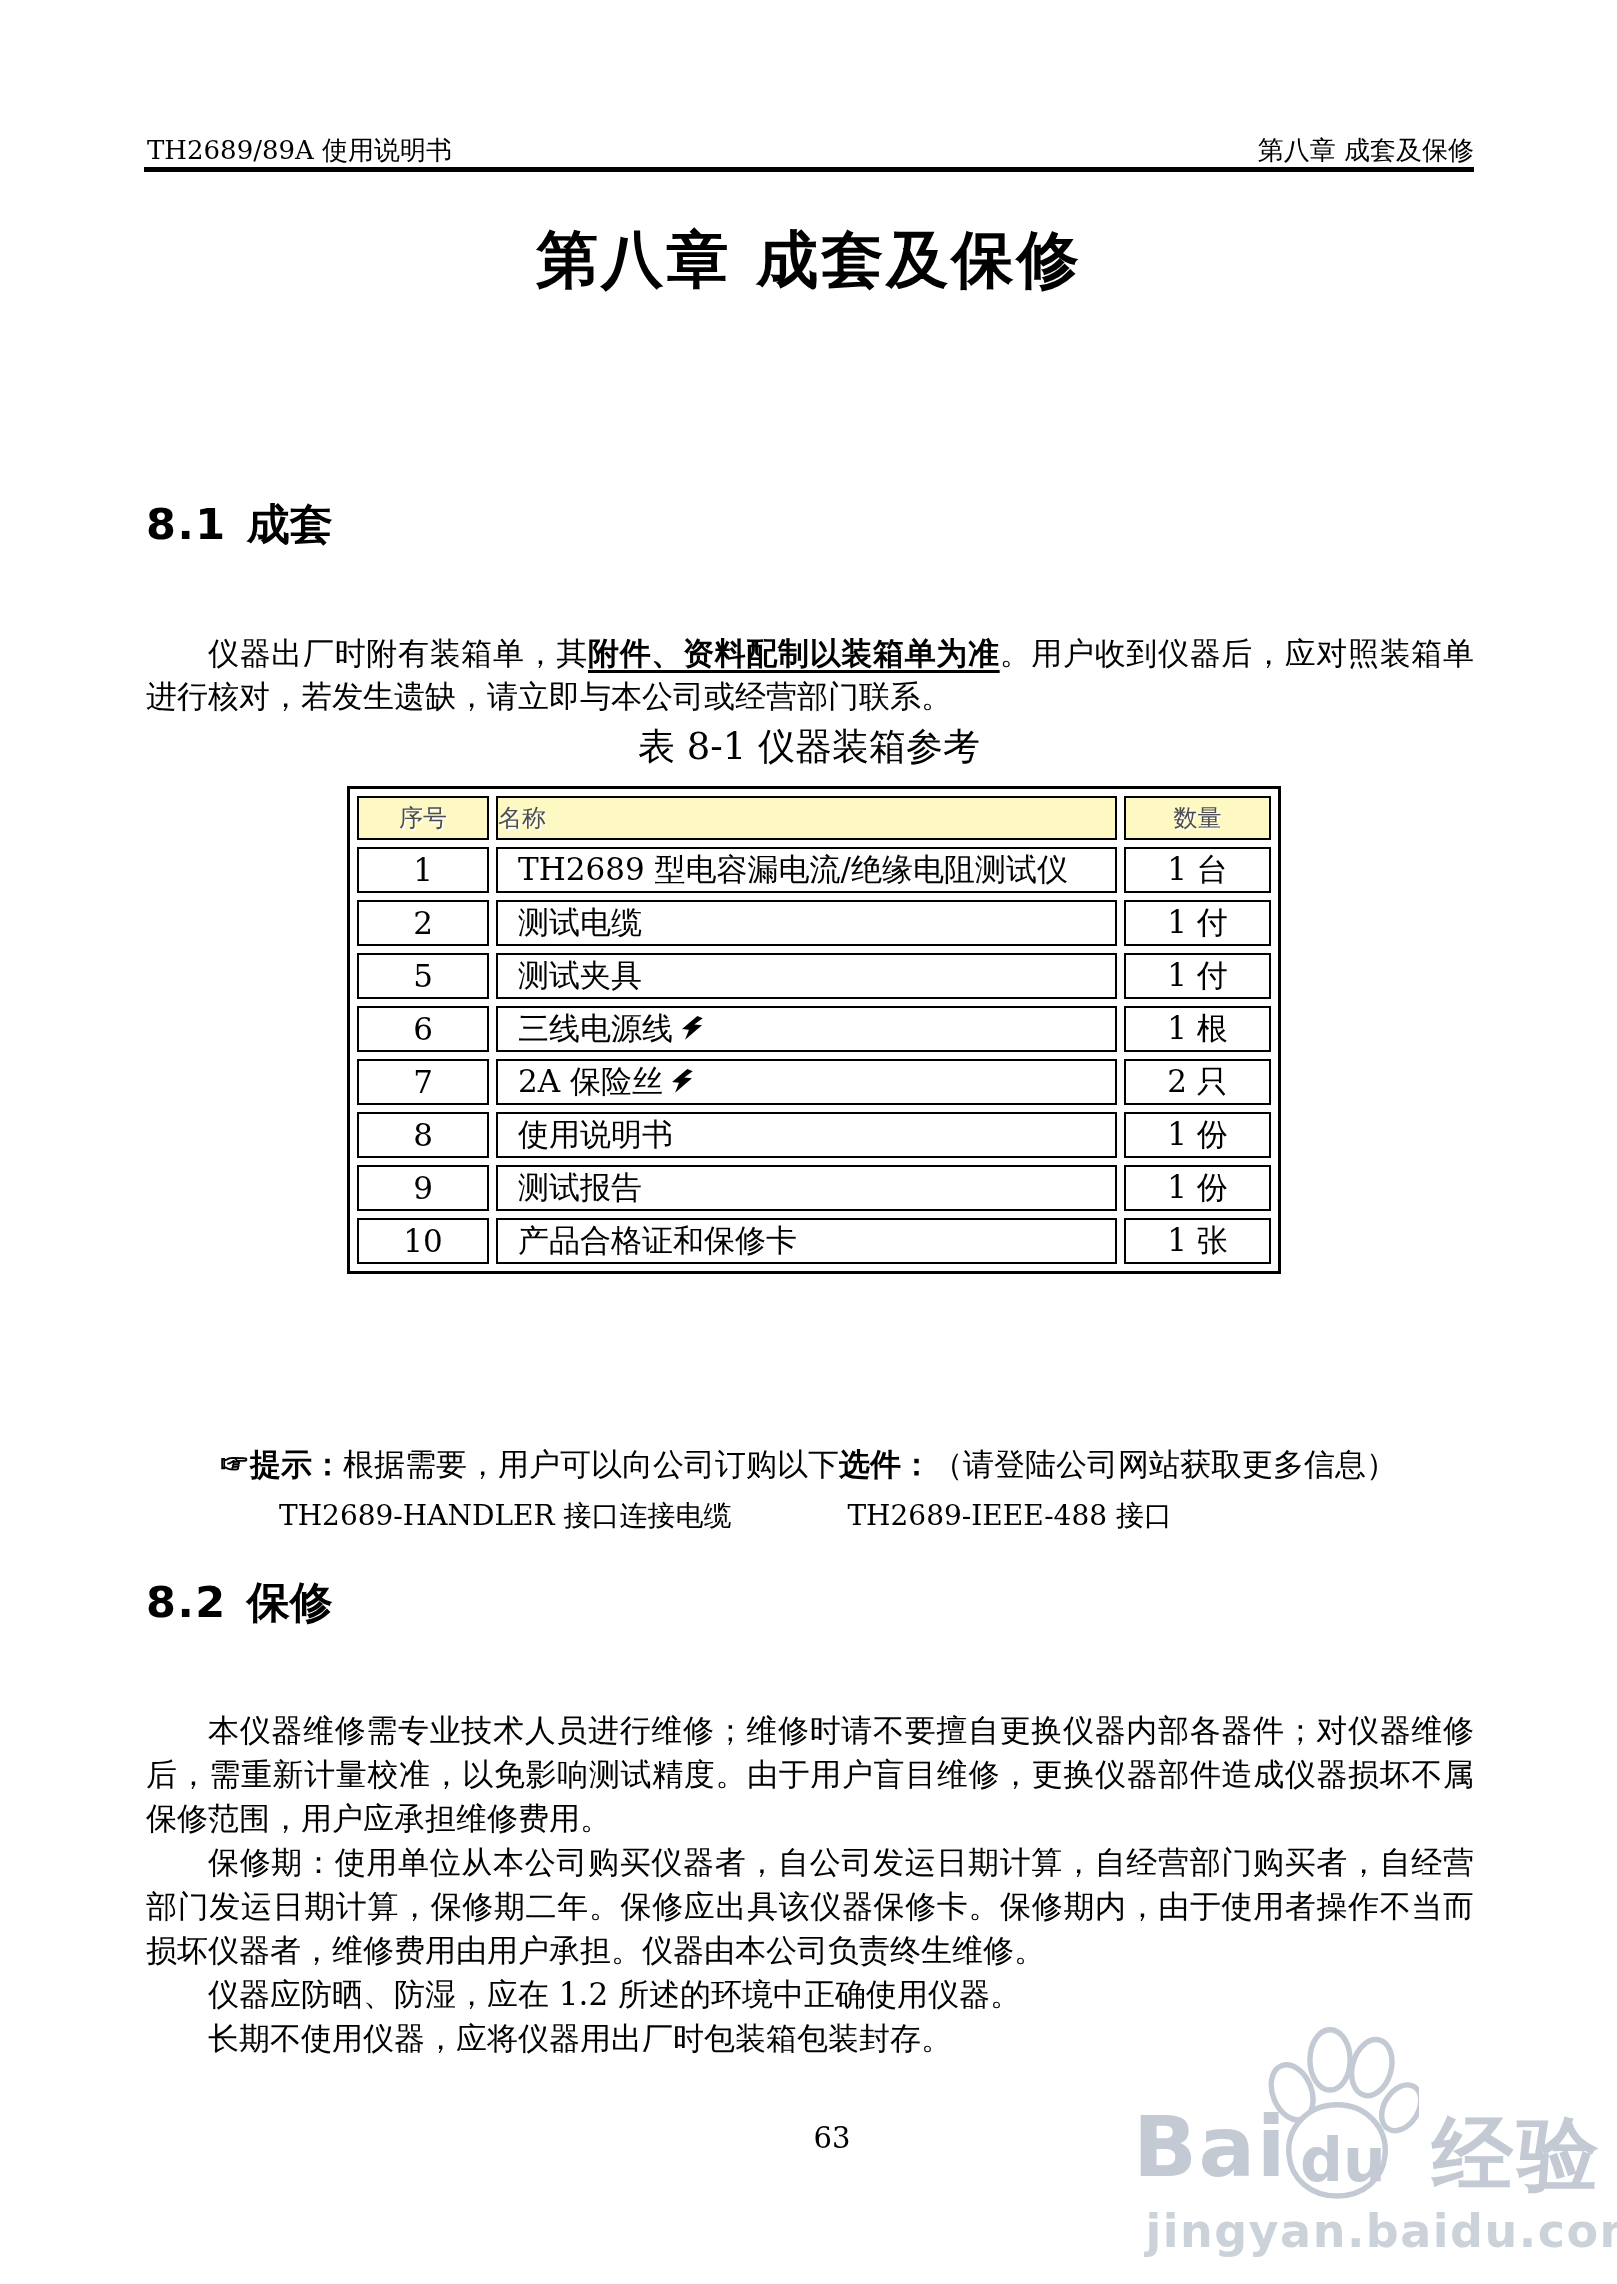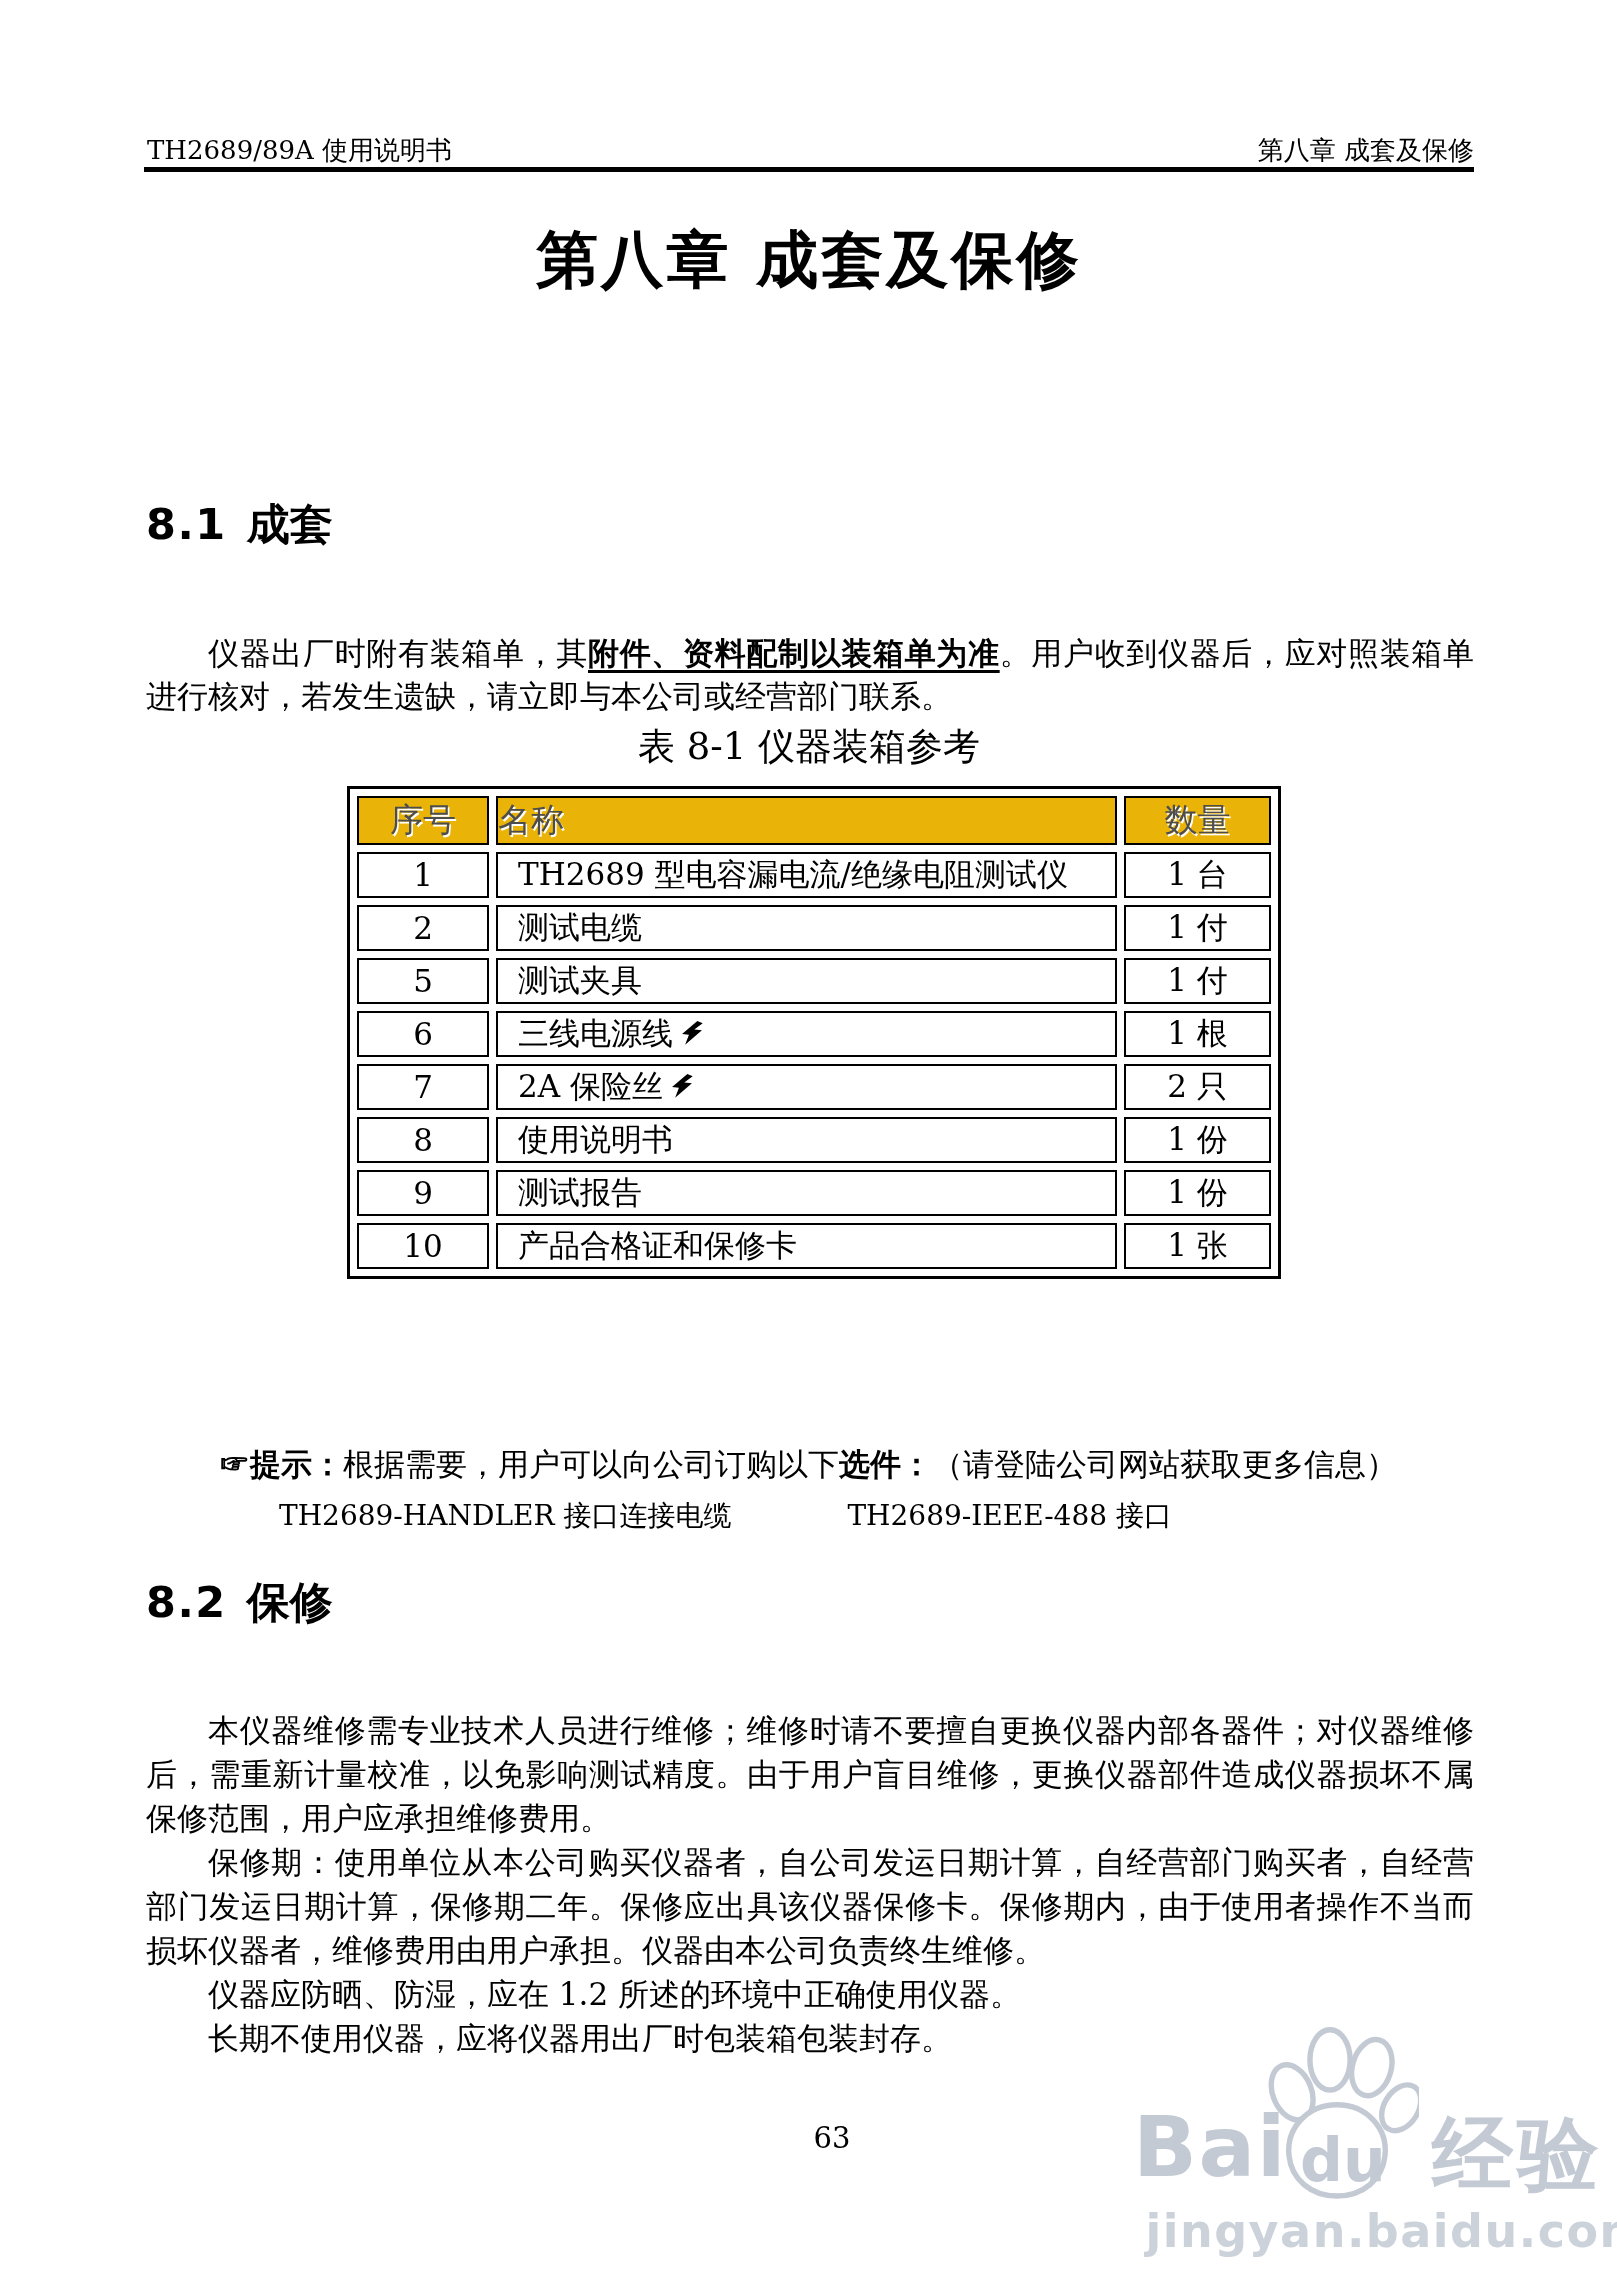--- a/index.html
+++ b/index.html
@@ -27,21 +27,21 @@
   #intro-para{position:absolute;left:146px;top:632px;width:1328px;}
   #intro-para p{margin:0;text-indent:62px;}
   .bu{font-weight:bold;text-decoration:underline;text-decoration-thickness:3.1px;text-underline-offset:6.2px;}
   
   .tbl-caption{position:absolute;top:722px;left:0;width:100%;text-align:center;font-size:37px;}
   
   .packing{position:absolute;left:347px;top:786px;border-collapse:separate;
     border-spacing:7px;border:3.1px solid #000;background:#fff;}
   .packing th,.packing td{border:2.3px solid #000;height:40px;font-size:31px;
     font-weight:normal;padding:0;vertical-align:middle;}
-  .packing th{background:#eab308;color:#4d4d4d;font-size:33px;
+  .packing th{background:#fef9c3;color:#4d4d4d;font-size:24px;
     text-shadow:1.5px 1.5px 0 #ffffff;}
   .col-no{width:128px;text-align:center;}
   .col-name{width:597px;text-align:left;}
   .packing td.col-name{padding-left:20px;}
   .col-qty{width:143px;text-align:center;}
   .bolt{display:inline-block;width:26px;height:26px;vertical-align:-3.1px;margin-left:6.2px;}
   
   .note-line1{position:absolute;left:203px;top:1444px;font-size:31px;white-space:nowrap;margin-left:16px;}
   .note-line1 .b{font-weight:bold;}
   .note-line2{position:absolute;left:279px;top:1497px;font-size:28px;white-space:nowrap;}

